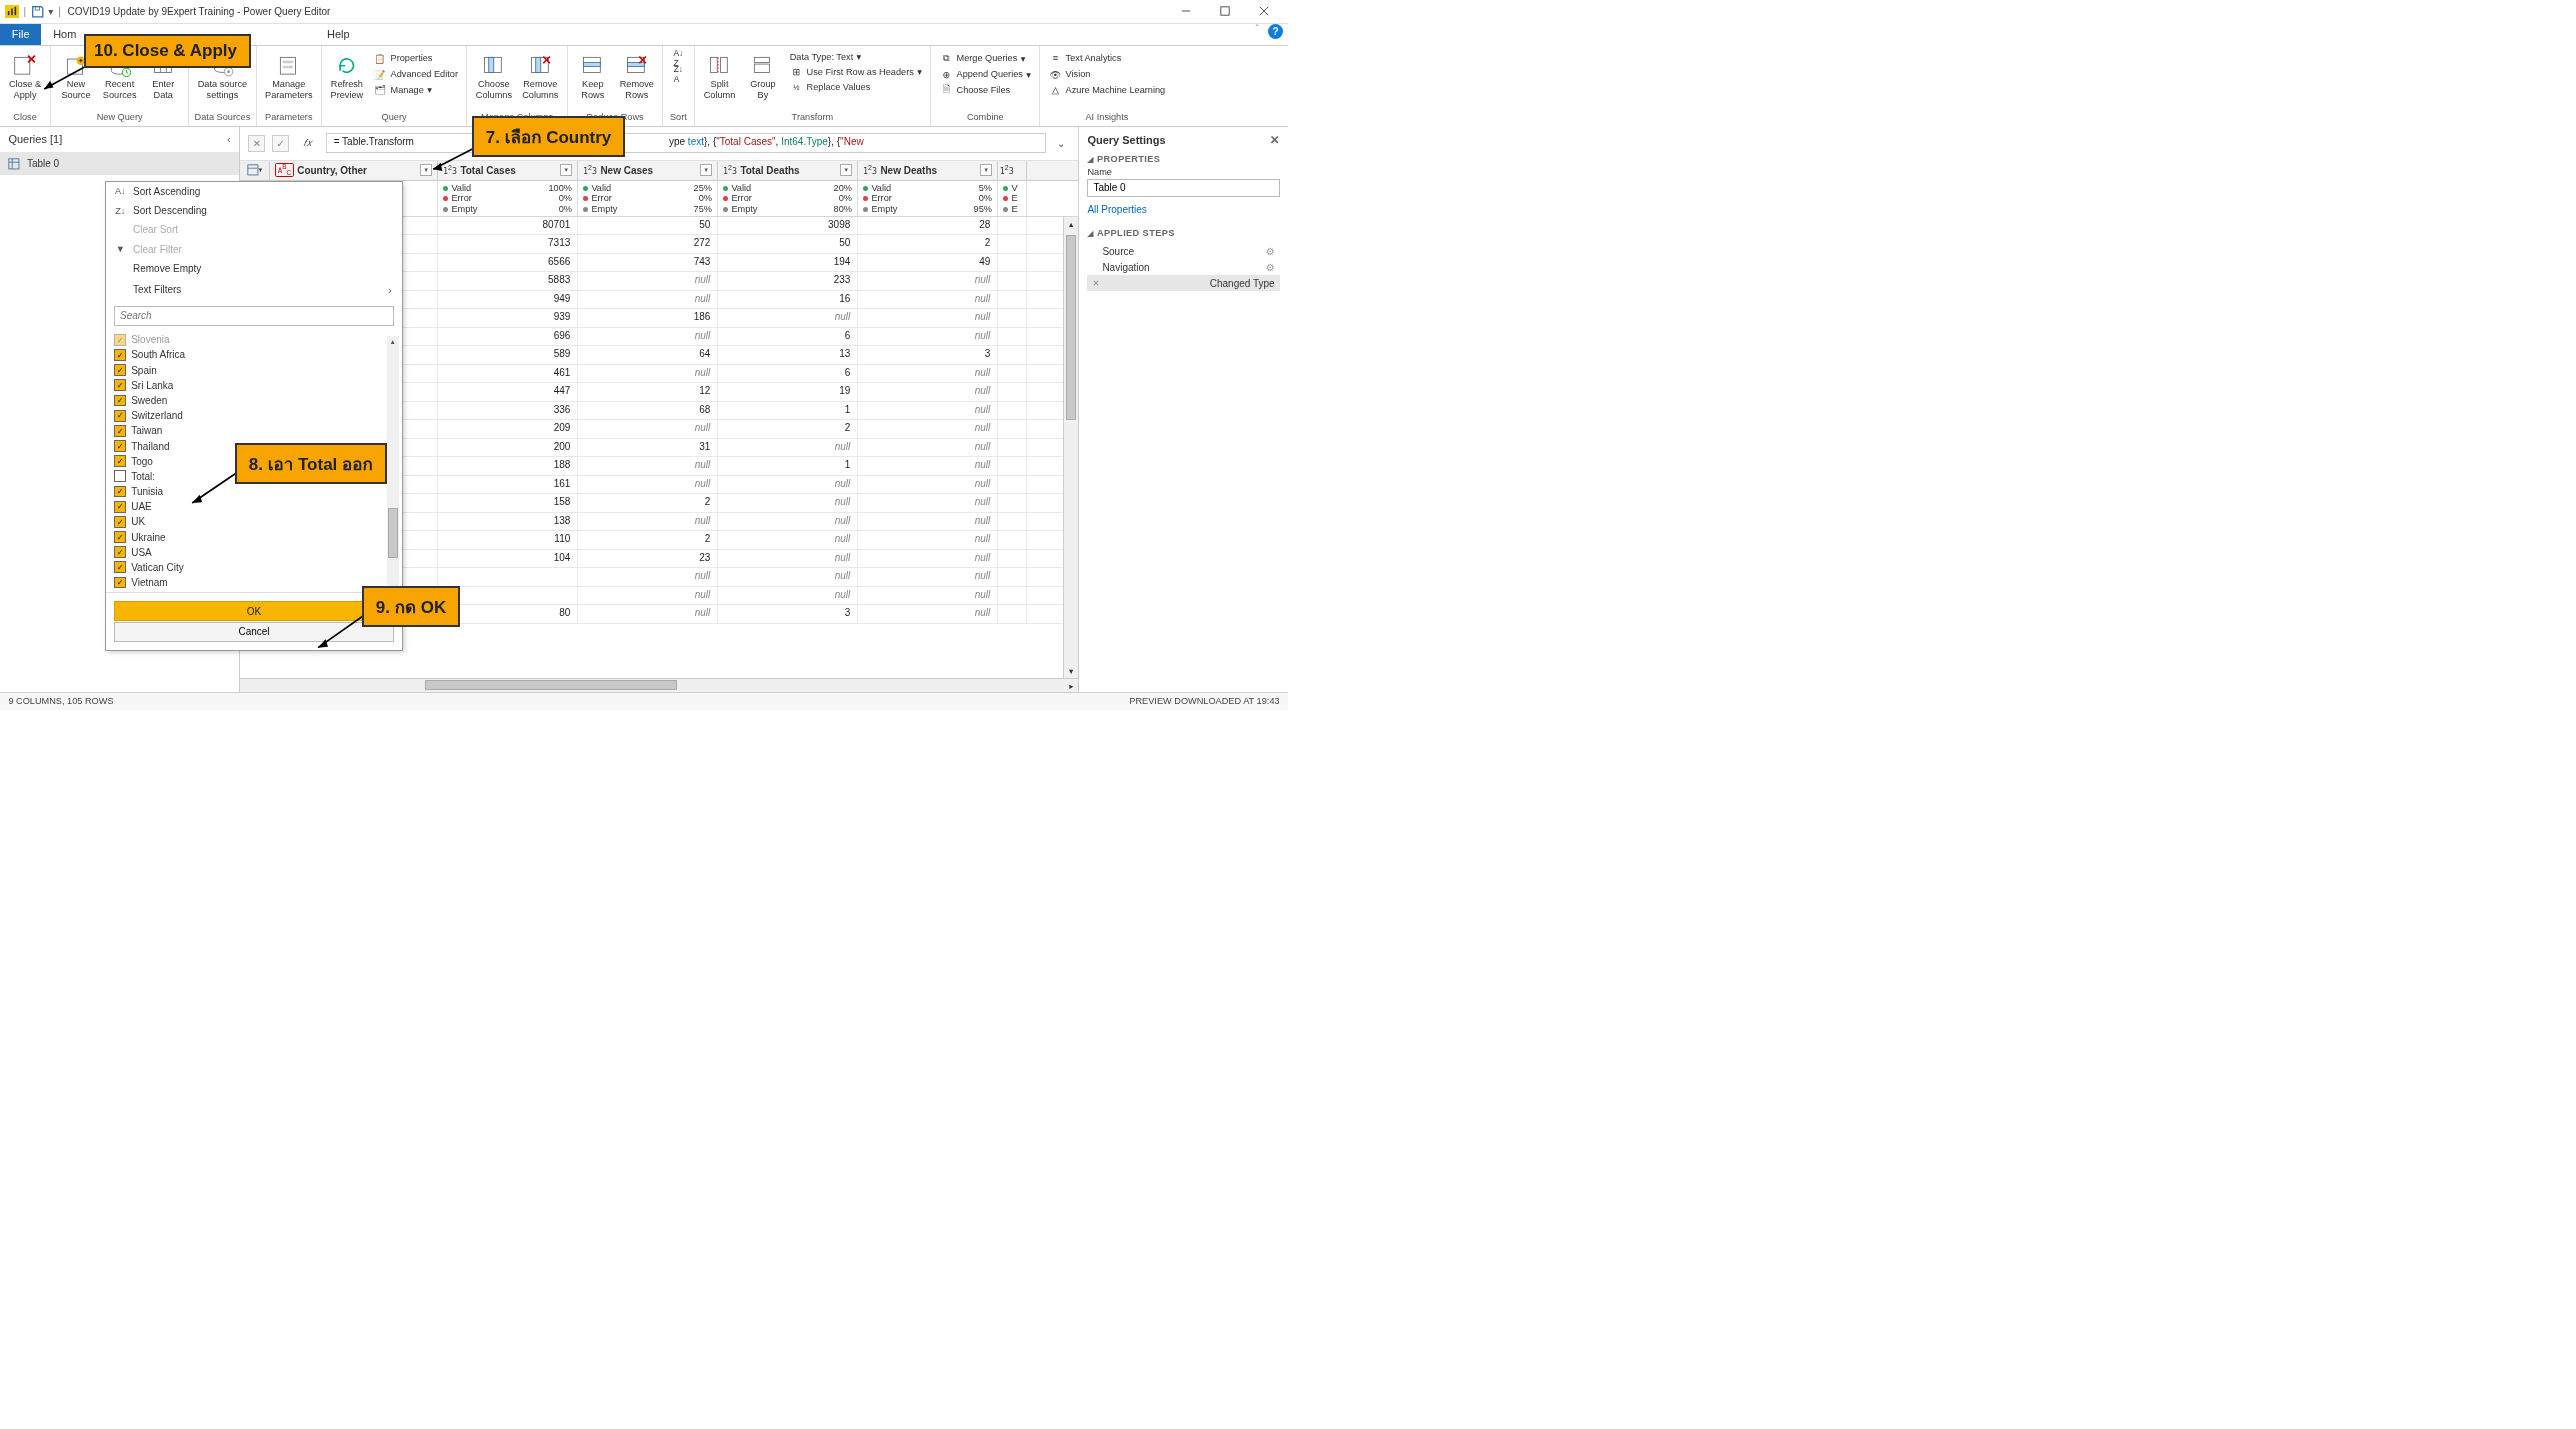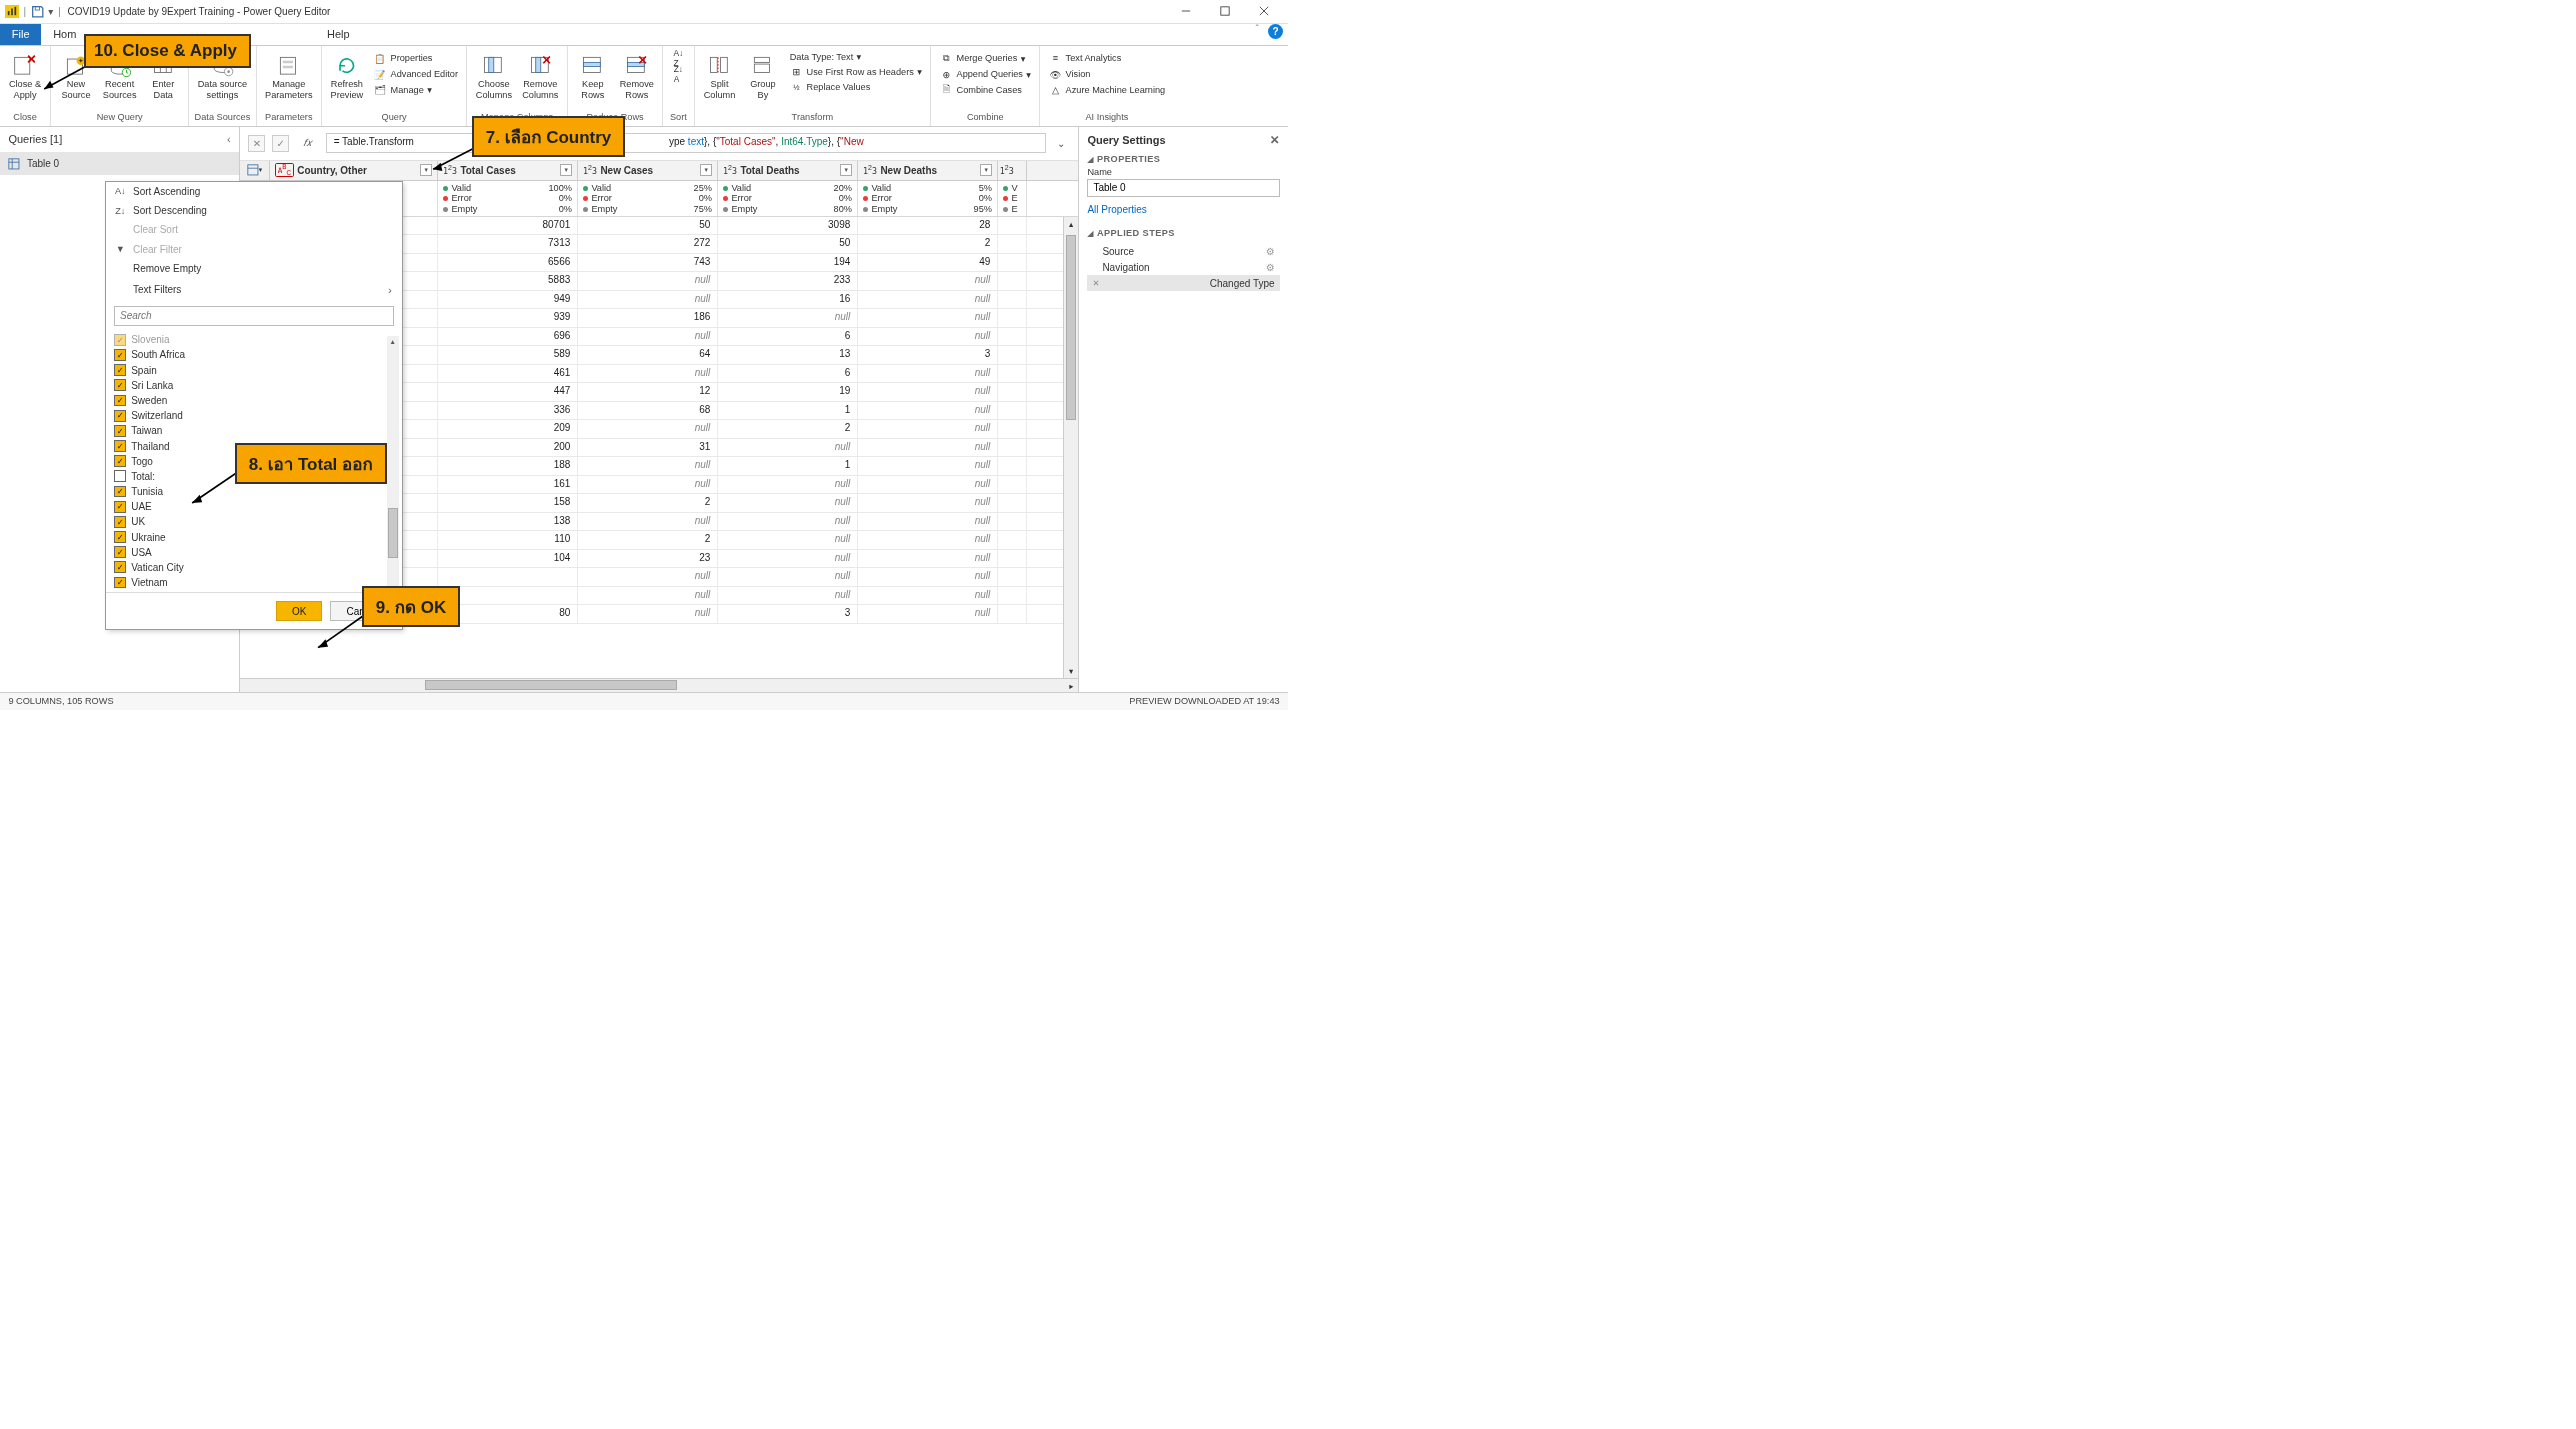--- a/index.html
+++ b/index.html
@@ -114,21 +114,21 @@
 .fp-item.sub::after { content:"›"; margin-left:auto; color:#666; font-size:11.8px;}
 .fp-search { margin:5px 8px; }
 .fp-search input { width:100%; border:0.8px solid #bbb; padding:3.4px 5px; font-style:italic; color:#888; font-size:10px;}
 .fp-list { max-height:277px; overflow:hidden; padding:1.7px 8.4px; position:relative;}
 .fp-list-scroll { position:absolute; right:3.4px; top:5px; width:11.8px; height:269px; background:#f0f0f0;}
 .fp-list-scroll .th { width:10px; height:50px; background:#c8c8c8; border:0.8px solid #aaa; margin:0.8px auto 0; position:relative; top:160px;}
 .fp-list-scroll .ar { width:100%; height:11.8px; display:flex; align-items:center; justify-content:center; font-size:7.6px; color:#555;}
 .fp-check { display:flex; align-items:center; gap:5px; padding:1.7px 0; }
 .fp-check .cb { width:11.8px; height:11.8px; border:0.8px solid #666; display:inline-flex; align-items:center; justify-content:center; background:#f8b500; color:#222; font-size:8.4px; line-height:1; }
 .fp-check .cb.unchecked { background:#fff; }
-.fp-buttons { padding:8.4px; display:flex; justify-content:flex-end; gap:8px; border-top:0.8px solid #ddd;}
+.fp-buttons { padding:8.4px; display:flex; justify-content:flex-end; gap:1px; border-top:0.8px solid #ddd;flex-direction:column;}
 .fp-btn { padding:3.4px 15px; font-size:10px; border:0.8px solid #bbb; background:#f4f4f4;}
 .fp-btn.primary { background:#f8b500; border-color:#d79e00; color:#222;}
 
 
 .callout { position:absolute; background:#f7a400; border:2.5px solid #333; padding:5px 11.8px; font-size:17px; font-weight:700; color:#222; z-index:100; font-family:'Segoe UI', Tahoma, sans-serif; white-space:nowrap; }
 .arrow-line { position:absolute; z-index:99; pointer-events:none; }
 
 
 .grid-body-wrap { display:flex; flex:1; overflow:hidden; }
 .grid-body { flex:1; overflow:hidden; }
@@ -428,21 +428,21 @@
             <span>Merge Queries</span>
             <span class="dd"> ▾</span>
           </div>
         <div class="rbtn-sm">
             <span class="ico-sm">⊕</span>
             <span>Append Queries</span>
             <span class="dd"> ▾</span>
           </div>
         <div class="rbtn-sm">
             <span class="ico-sm">🗎</span>
-            <span>Combine Cases</span>
+            <span>Choose Files</span>
           </div>
       </div>
     </div>
     <div class="ribbon-group-label">Combine</div>
   </div>
 
   <div class="ribbon-group" style="border-right:none">
     <div class="ribbon-group-content">
       <div class="rcol">
         <div class="rbtn-sm">

